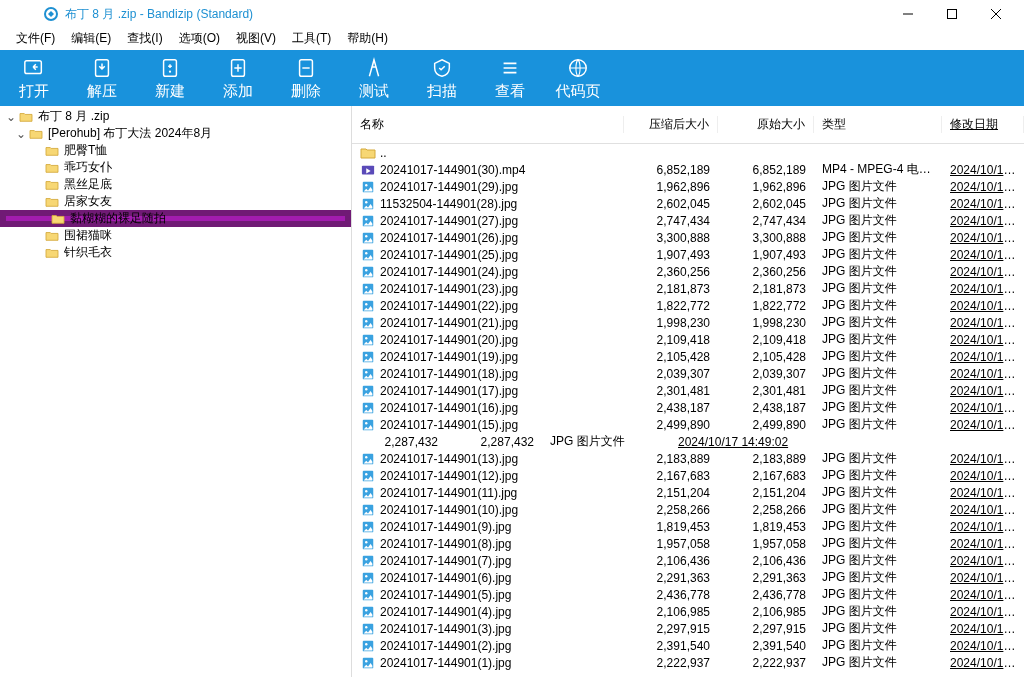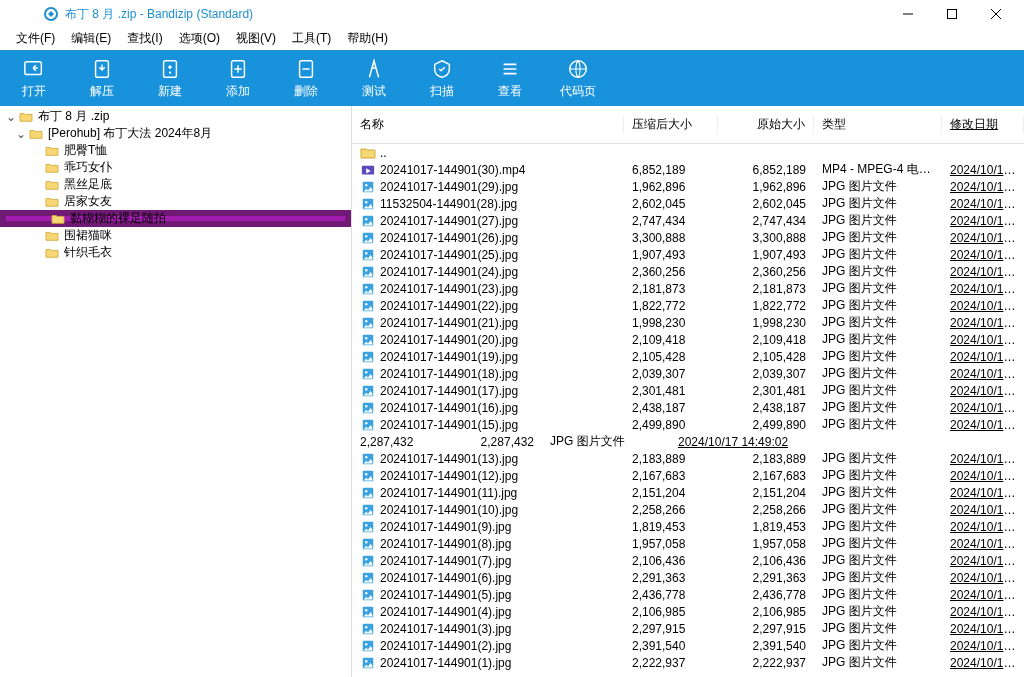--- a/index.html
+++ b/index.html
@@ -13,41 +13,41 @@
     .title-bar .window-controls .wc { width: 44px; height: 28px; display: flex; align-items: center; justify-content: center; cursor: pointer; }
 
     
     .menu-bar { height: 22px; display: flex; align-items: flex-start; padding: 0 8px; gap: 0; }
     .menu-item { padding: 2px 8px; color: #000; cursor: pointer; }
 
     
     .toolbar { background: #1992dc; height: 56px; display: flex; align-items: stretch; }
     .tool-btn { width: 68px; display: flex; flex-direction: column; align-items: center; justify-content: center; color: #fff; cursor: pointer; gap: 2px; }
     .tool-btn .tool-icon { height: 24px; width: 28px; display:flex;align-items:center;justify-content:center; }
-    .tool-btn .tool-label { font-size: 12px; font-family: Liberation Serif, serif; }
+    .tool-btn .tool-label { font-size: 15px; font-family: Liberation Serif, serif; }
 
     
     .body { display: flex; height: calc(677px - 28px - 22px - 56px); }
 
     
     .sidebar { width: 352px; border-right: 1px solid #ddd; overflow: auto; padding-top: 2px; }
     .tree-row { display: flex; align-items: center; height: 17px; padding: 0 4px; cursor: pointer; white-space: nowrap; }
     .tree-row.selected { background: #a21caf; border: 6px solid #701a75; height: 17px; }
     .tree-indent { display:inline-block; }
     .tree-twisty { width: 14px; text-align: center; color: #555; }
     .folder-icon { width: 16px; height: 14px; display: inline-flex; align-items:center; justify-content:center; }
     .folder-icon svg { width: 14px; height: 12px; }
     .tree-label { margin-left: 4px; }
 
     
     .filelist { flex: 1; overflow: auto; }
     .columns { display: flex; border-bottom: 1px solid #e0e0e0; background: #fff; height: 38px; align-items: center; position: sticky; top: 0; }
     .col-h { padding: 0 8px; color: #000; border-right: 1px solid #eee; }
     .c-name { flex: 0 0 272px; }
-    .c-csize { flex: 0 0 94px; text-align: left; }
+    .c-csize { flex: 0 0 94px; text-align: right; }
     .c-osize { flex: 0 0 96px; text-align: right; }
     .c-type { flex: 0 0 128px; }
     .c-date { flex: 1; text-decoration: underline; }
     .rows { }
     .row { display: flex; height: 17px; align-items: center; }
     .cell { padding: 0 8px; white-space: nowrap; overflow: hidden; text-overflow: ellipsis; }
     .cell.c-name { display:flex; align-items:center; gap:4px; }
     .file-icon { width: 16px; height: 14px; display:inline-flex; align-items:center; justify-content:center; }
   </style>
 </head>

